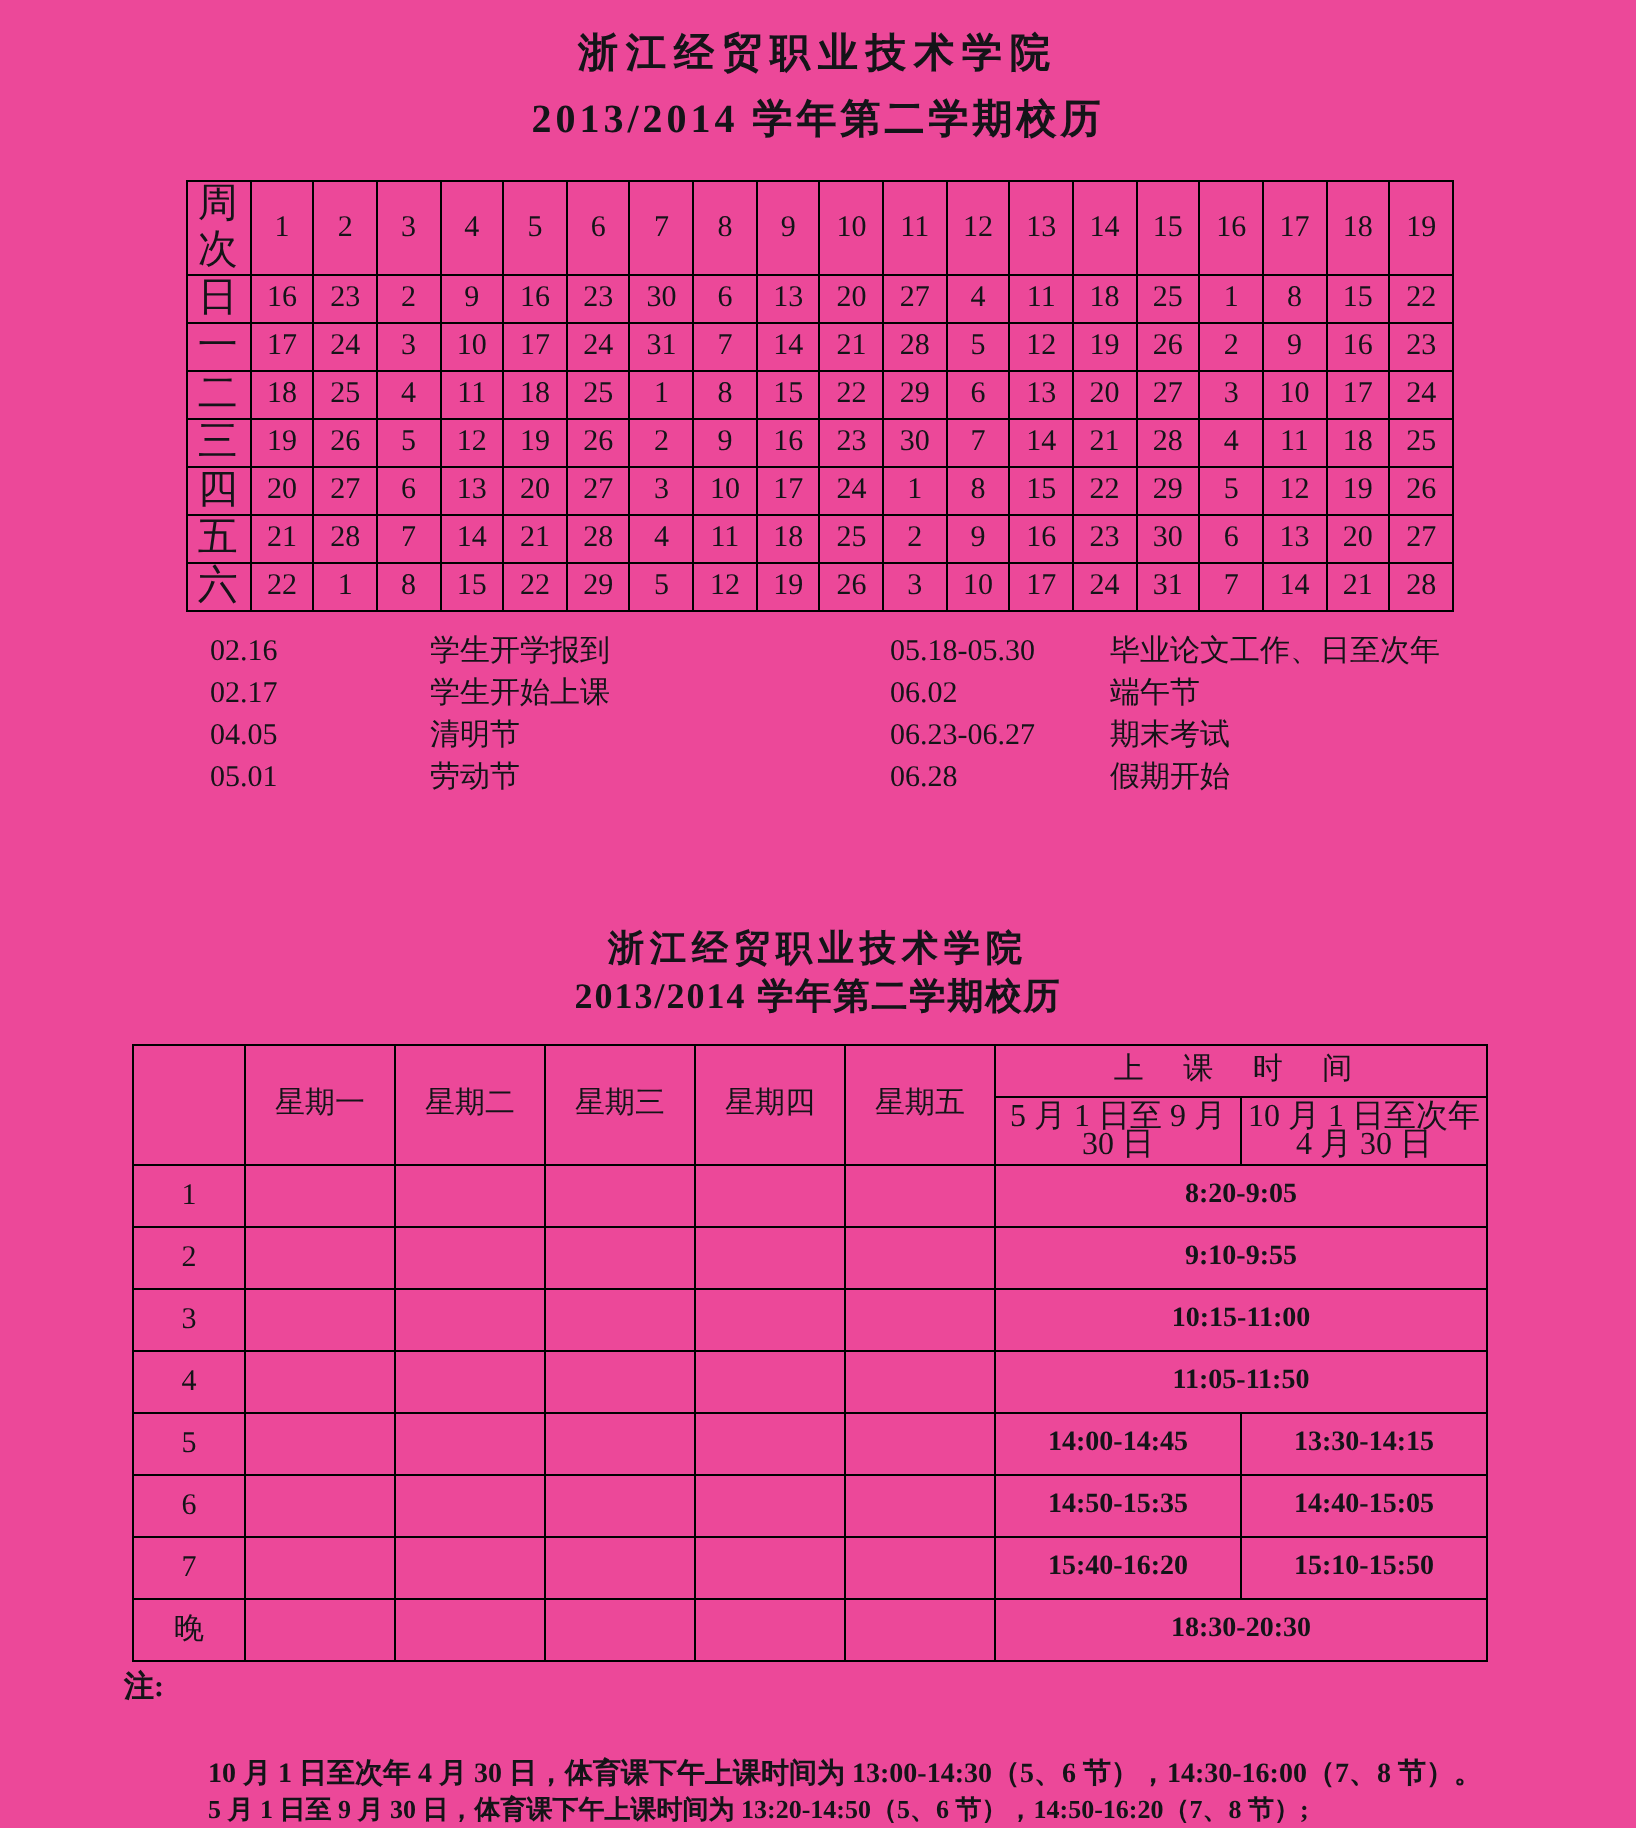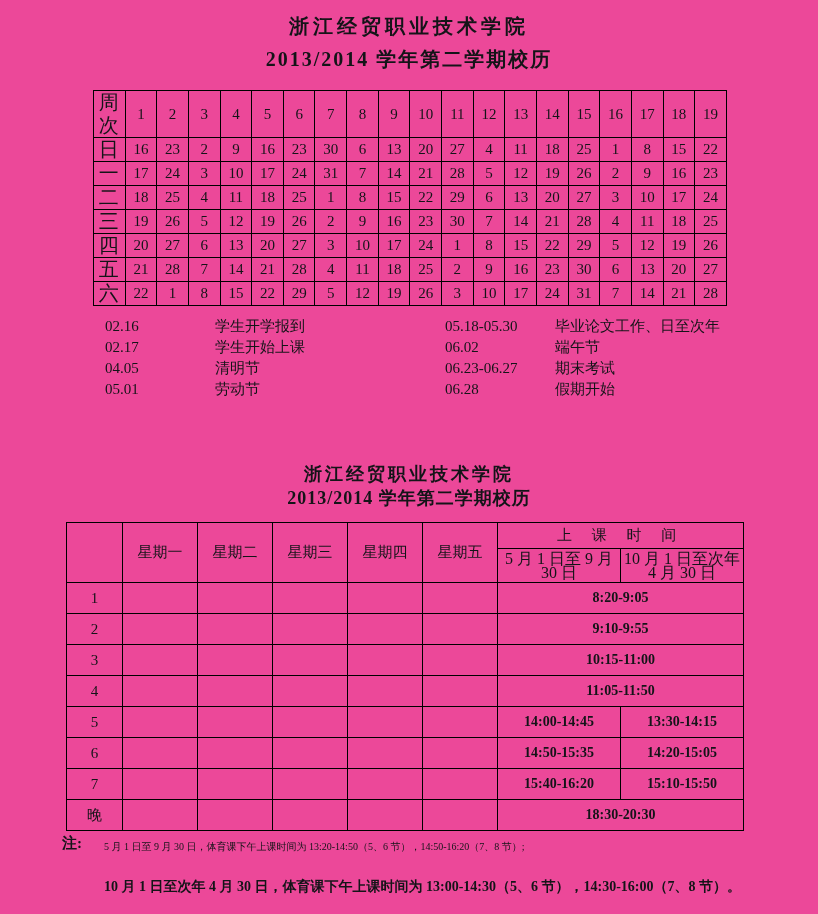--- a/index.html
+++ b/index.html
@@ -36,21 +36,21 @@
   .sched thead tr.h1 td { height:25px; line-height:25px; }
   .sched thead tr.h2 td { height:31px; }
   .sched tbody td { height:30px; line-height:30px; }
   .sched td.time-head { letter-spacing:8px; font-size:15px; }
   .sched td.sub { font-size:16px; line-height:14px; padding:1px 2px; }
   .sched td.time { font-weight:bold; font-size:14px; }
   .sched td.slbl { font-size:15px; }
 
   
   .note-label { position:absolute; left:62px;  top:834px; font-weight:bold; font-size:15px; }
-  .note-line1 { position:absolute; left:104px; top:840px; font-weight:normal; font-size:10px; }
+  .note-line1 { position:absolute; left:104px; top:896px; font-weight:bold; font-size:13px; }
   .note-line2 { position:absolute; left:104px; top:878px; font-weight:bold; font-size:14px; }
 </style>
 </head>
 <body>
 
 <div class="page">
 
   <div class="title t1">浙江经贸职业技术学院</div>
   <div class="title t2">2013/2014 学年第二学期校历</div>
 
@@ -331,21 +331,21 @@
           <td class="time">13:30-14:15</td>
         </tr>
         <tr>
           <td class="slbl">6</td>
           <td class="empty"></td>
           <td class="empty"></td>
           <td class="empty"></td>
           <td class="empty"></td>
           <td class="empty"></td>
           <td class="time">14:50-15:35</td>
-          <td class="time">14:20-15:05</td>
+          <td class="time">14:40-15:05</td>
         </tr>
         <tr>
           <td class="slbl">7</td>
           <td class="empty"></td>
           <td class="empty"></td>
           <td class="empty"></td>
           <td class="empty"></td>
           <td class="empty"></td>
           <td class="time">15:40-16:20</td>
           <td class="time">15:10-15:50</td>

